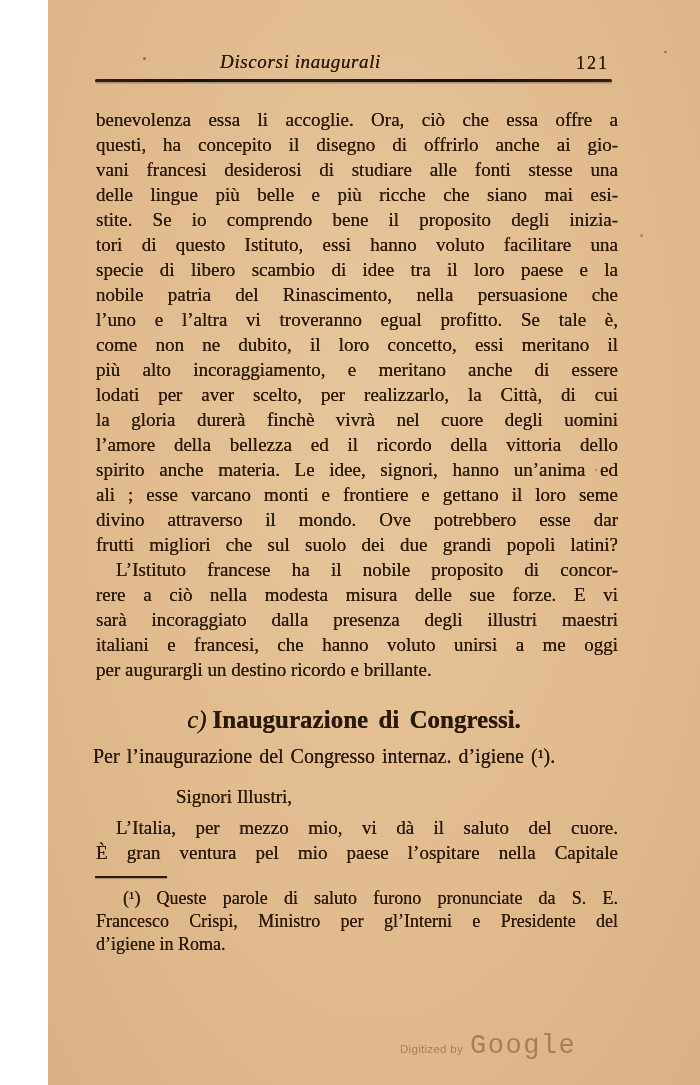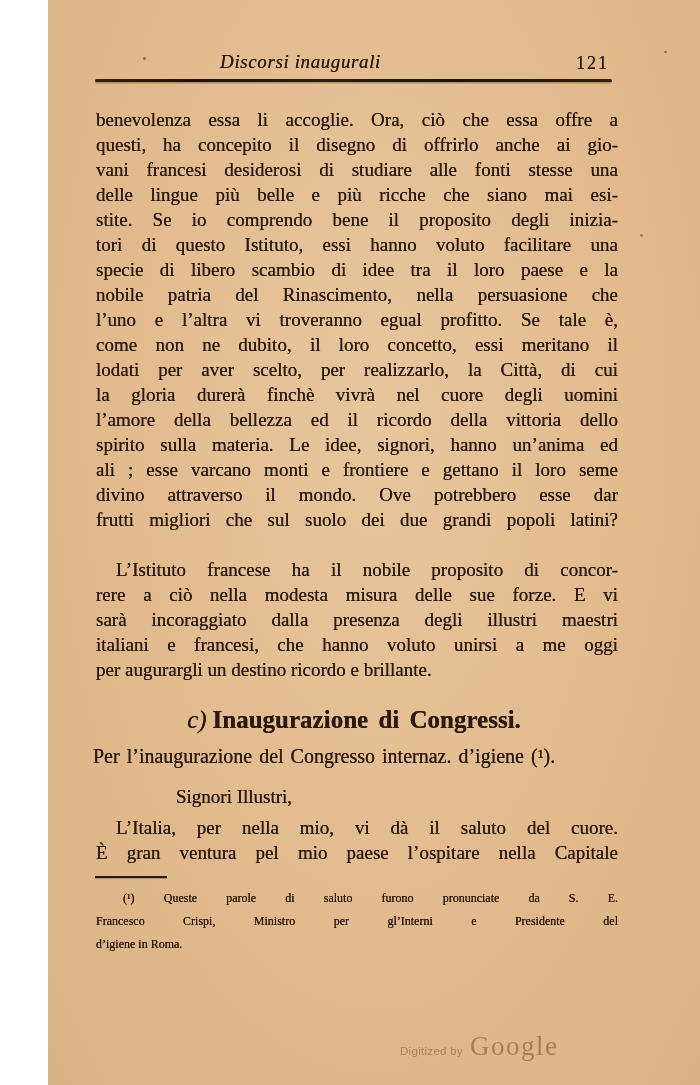--- a/index.html
+++ b/index.html
@@ -32,21 +32,21 @@
   
   .textblock{position:absolute;left:48px;width:522px;}
   .line{
     height:25px;line-height:25px;font-size:19px;overflow:hidden;
     text-align:justify;white-space:normal;
     text-shadow:0 0 .5px currentColor;
   }
   .line::after{content:"";display:inline-block;width:100%;height:0;}
   .line.last{text-align:left;}
   .line.last::after{content:none;}
-  .footnote .line{height:23px;line-height:23px;font-size:12px;}
+  .footnote .line{height:23px;line-height:23px;font-size:18px;}
 
   
   .section-heading{
     position:absolute;left:45px;top:706px;width:522px;text-align:center;
     font-size:25px;word-spacing:4px;text-shadow:0 0 .5px currentColor;
   }
   .section-heading .prefix{font-style:italic;font-weight:400;padding-right:6px;}
   .section-heading .label{font-weight:700;}
 
   .subtitle{
@@ -64,21 +64,21 @@
     position:absolute;left:47px;top:876px;width:72px;height:2px;
     background:#2b1a0c;box-shadow:0 1px 0 rgba(43,26,12,.25);
   }
 
   
   .watermark{
     position:absolute;left:352px;top:1031px;display:flex;align-items:baseline;gap:7px;
     color:#9d7c50;opacity:.9;text-align:center;
   }
   .watermark .wm-prefix{font-family:"Liberation Sans","DejaVu Sans",sans-serif;font-size:11.5px;letter-spacing:.3px;}
-  .watermark .wm-brand{font-family:Liberation Serif, serif;font-size:27px;letter-spacing:1.5px;}
+  .watermark .wm-brand{font-family:Liberation Mono, monospace;font-size:27px;letter-spacing:1.5px;}
 
   
   .speck{position:absolute;border-radius:50%;background:rgba(70,45,20,.55);}
   .speck.s1{left:95px;top:57px;width:3px;height:3px;}
   .speck.s2{left:616px;top:51px;width:3px;height:2px;}
   .speck.s3{left:592px;top:234px;width:3px;height:3px;background:rgba(70,45,20,.4);}
   .speck.s4{left:547px;top:469px;width:2px;height:2px;background:rgba(70,45,20,.4);}
 </style>
 </head>
 <body>
@@ -93,24 +93,25 @@
       <div class="line">benevolenza essa li accoglie. Ora, ciò che essa offre a</div>
       <div class="line">questi, ha concepito il disegno di offrirlo anche ai gio-</div>
       <div class="line">vani francesi desiderosi di studiare alle fonti stesse una</div>
       <div class="line">delle lingue più belle e più ricche che siano mai esi-</div>
       <div class="line">stite. Se io comprendo bene il proposito degli inizia-</div>
       <div class="line">tori di questo Istituto, essi hanno voluto facilitare una</div>
       <div class="line">specie di libero scambio di idee tra il loro paese e la</div>
       <div class="line">nobile patria del Rinascimento, nella persuasione che</div>
       <div class="line">l’uno e l’altra vi troveranno egual profitto. Se tale è,</div>
       <div class="line">come non ne dubito, il loro concetto, essi meritano il</div>
+      <div class="line">più alto incoraggiamento, e meritano anche di essere</div>
       <div class="line">lodati per aver scelto, per realizzarlo, la Città, di cui</div>
       <div class="line">la gloria durerà finchè vivrà nel cuore degli uomini</div>
       <div class="line">l’amore della bellezza ed il ricordo della vittoria dello</div>
-      <div class="line">spirito sulla materia. Le idee, signori, hanno un’anima ed</div>
+      <div class="line">spirito anche materia. Le idee, signori, hanno un’anima ed</div>
       <div class="line">ali ; esse varcano monti e frontiere e gettano il loro seme</div>
       <div class="line">divino attraverso il mondo. Ove potrebbero esse dar</div>
       <div class="line">frutti migliori che sul suolo dei due grandi popoli latini?</div>
     </div>
 
   <div class="textblock" style="top:557px;">
       <div class="line" style="text-indent: 20px;">L’Istituto francese ha il nobile proposito di concor-</div>
       <div class="line">rere a ciò nella modesta misura delle sue forze. E vi</div>
       <div class="line">sarà incoraggiato dalla presenza degli illustri maestri</div>
       <div class="line">italiani e francesi, che hanno voluto unirsi a me oggi</div>
@@ -119,21 +120,21 @@
 
   <div class="section-heading">
     <span class="prefix">c)</span><span class="label">Inaugurazione di Congressi.</span>
   </div>
 
   <div class="subtitle">Per l’inaugurazione del Congresso internaz. d’igiene (¹).</div>
 
   <div class="salutation">Signori Illustri,</div>
 
   <div class="textblock" style="top:815px;">
-      <div class="line" style="text-indent: 20px;">L’Italia, per nella mio, vi dà il saluto del cuore.</div>
+      <div class="line" style="text-indent: 20px;">L’Italia, per mezzo mio, vi dà il saluto del cuore.</div>
       <div class="line">È gran ventura pel mio paese l’ospitare nella Capitale</div>
     </div>
 
   <div class="footnote-rule"></div>
 
   <div class="textblock footnote" style="top:887px;">
       <div class="line" style="text-indent: 27px;">(¹) Queste parole di saluto furono pronunciate da S. E.</div>
       <div class="line">Francesco Crispi, Ministro per gl’Interni e Presidente del</div>
       <div class="line last">d’igiene in Roma.</div>
     </div>

